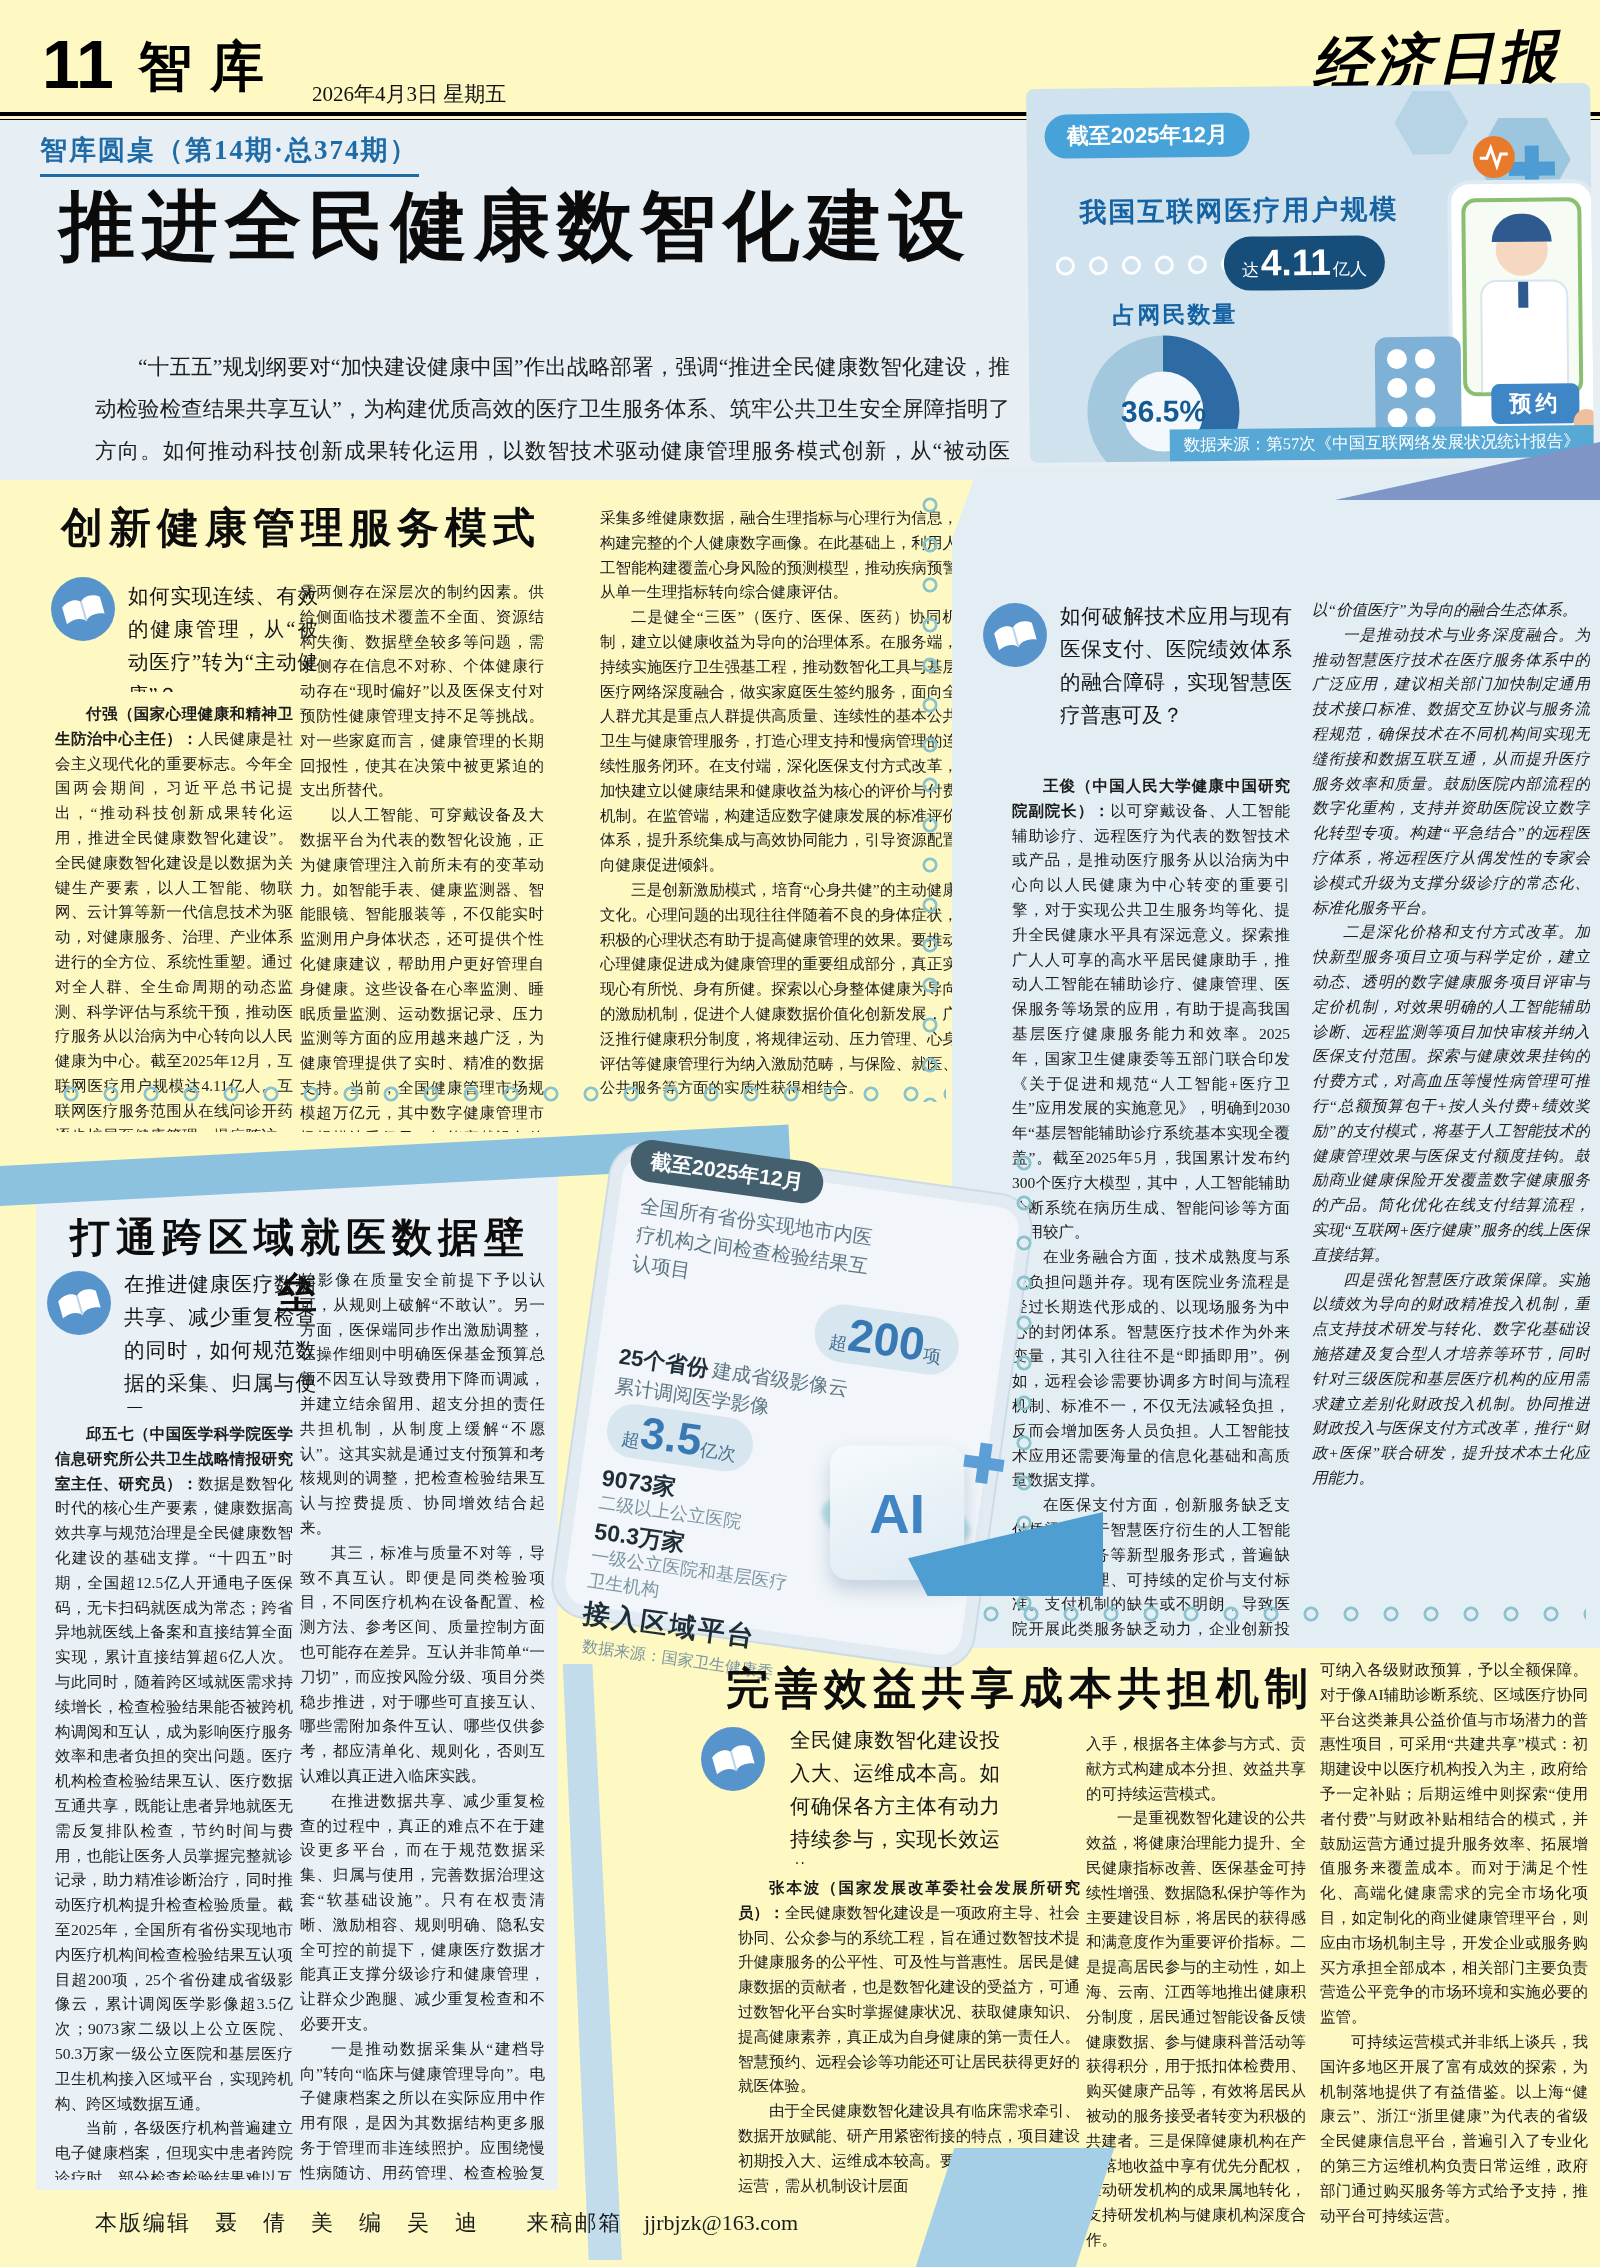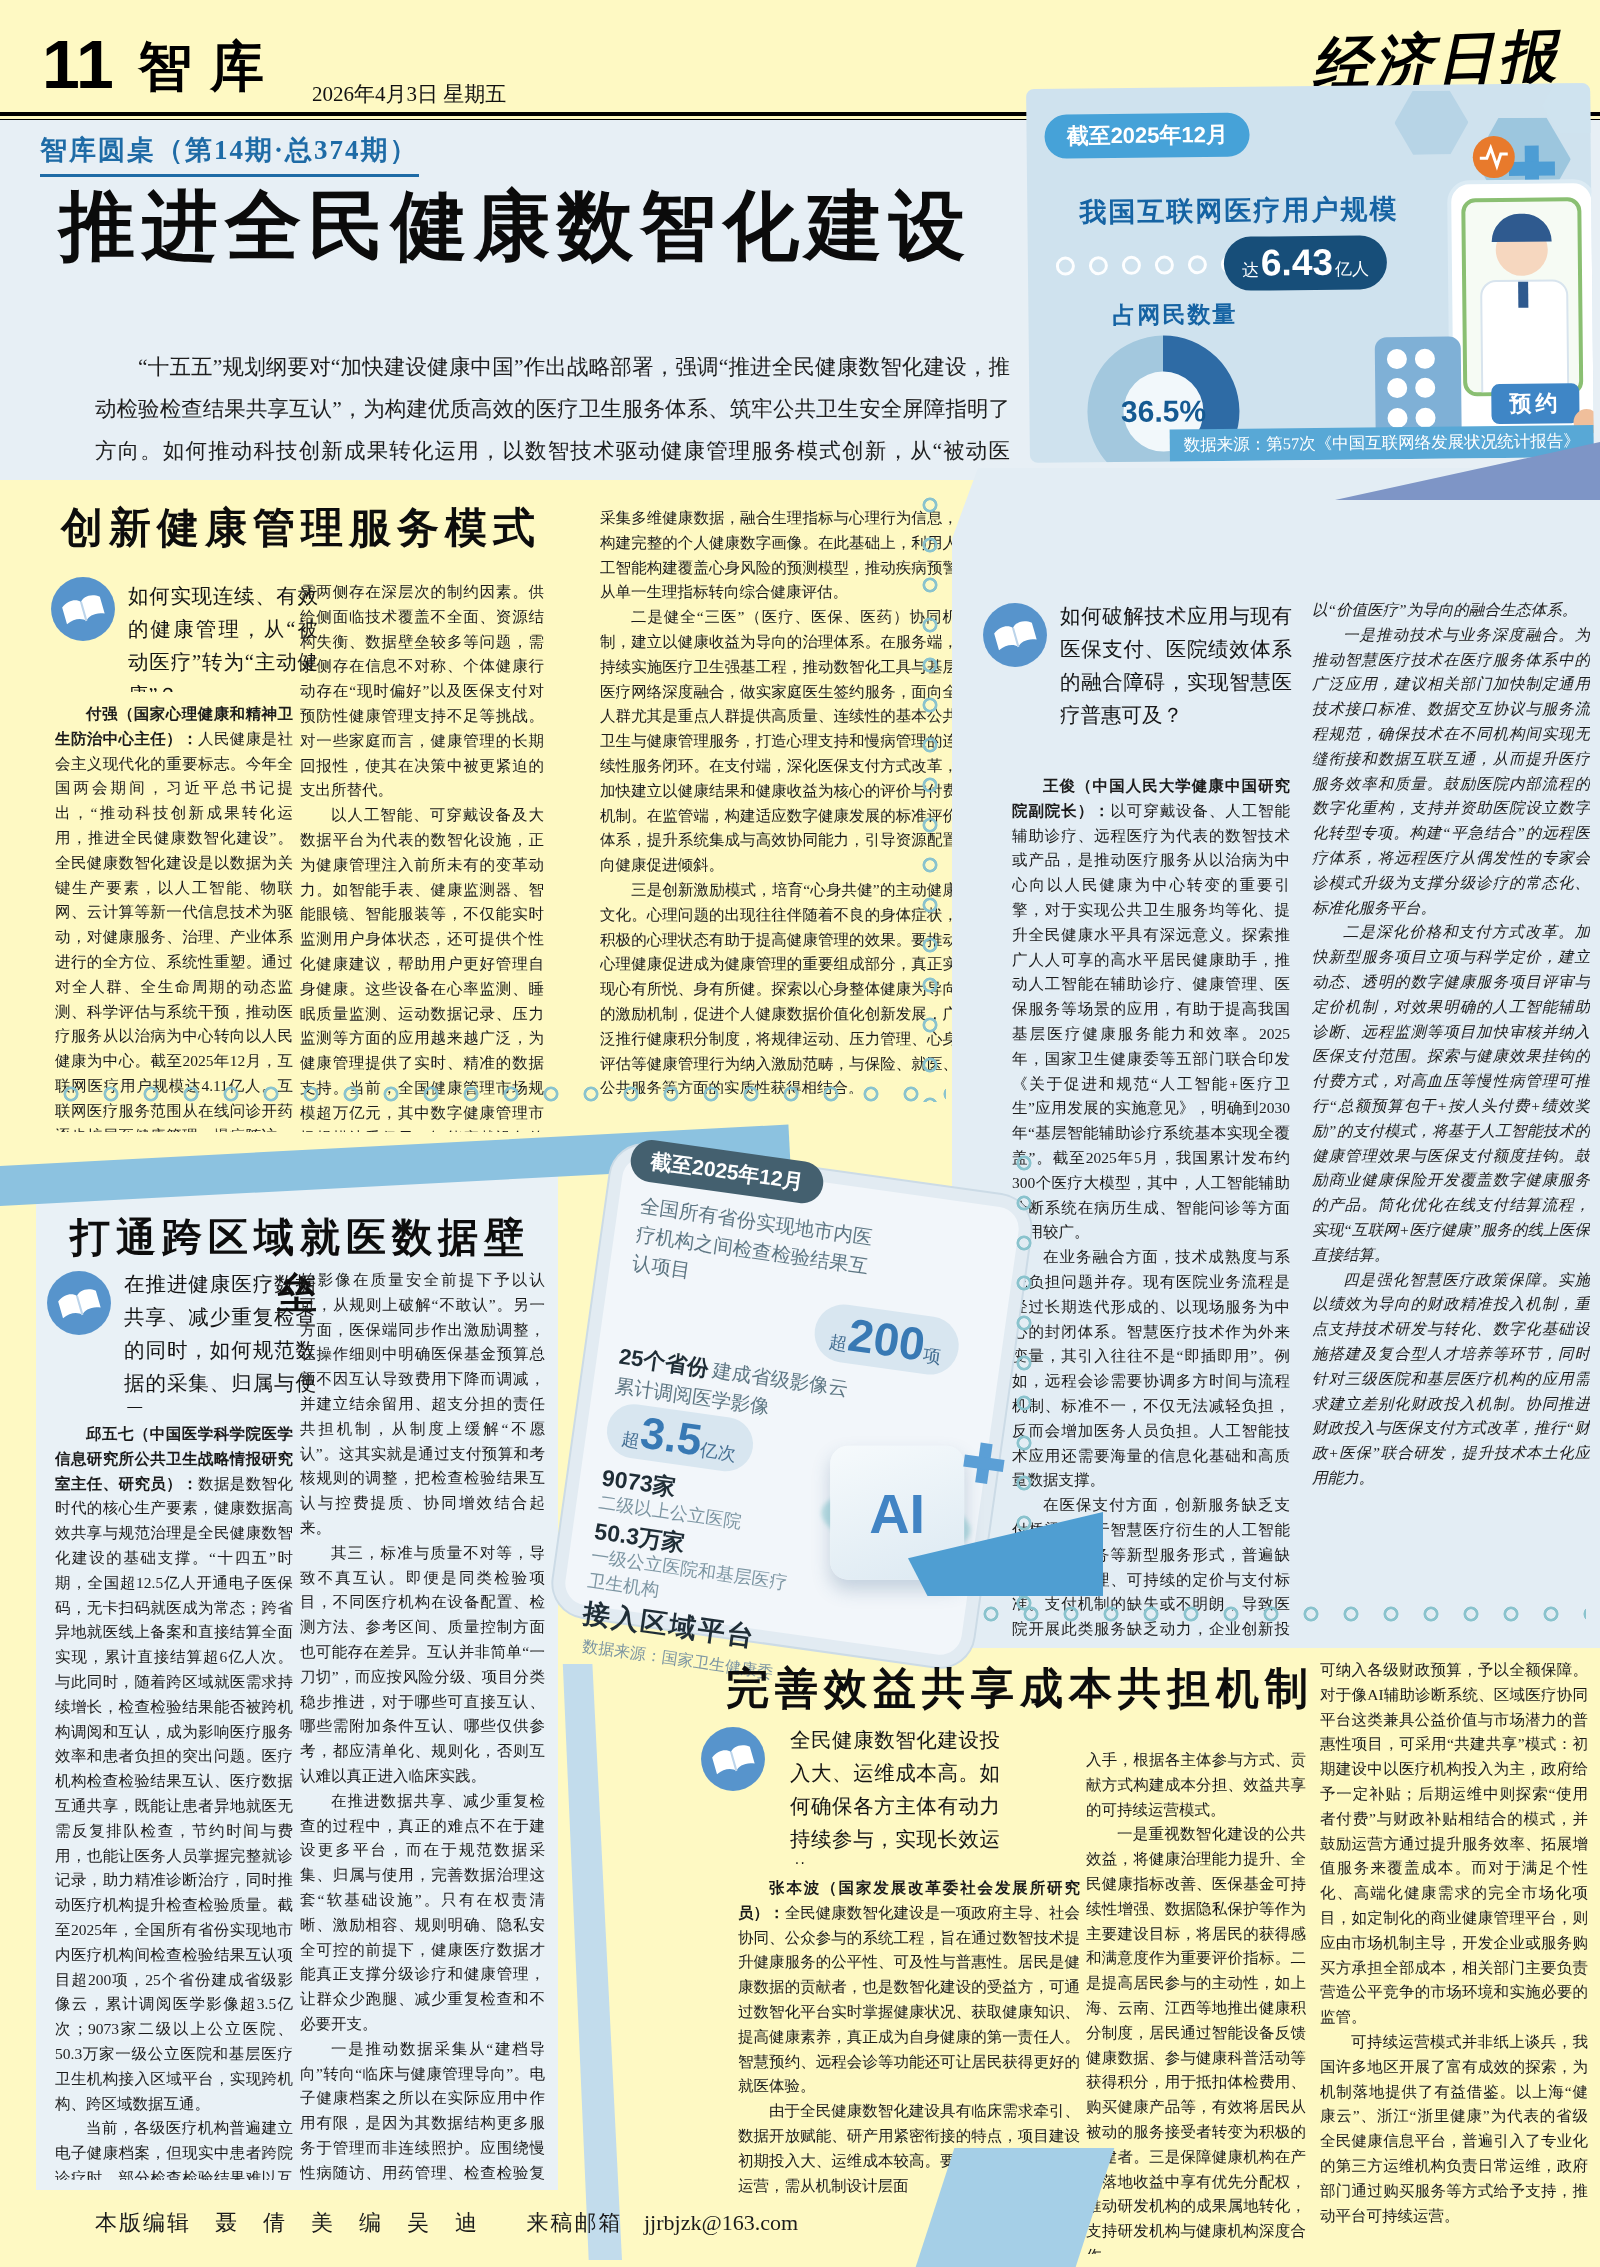--- a/index.html
+++ b/index.html
@@ -82,21 +82,21 @@
     <div class="abs ringrow" style="left:28px;top:168px;">
       <div class="ring"></div>
         <div class="ring"></div>
         <div class="ring"></div>
         <div class="ring"></div>
         <div class="ring"></div>
         <div class="ring"></div>
     </div>
     <div class="abs navy-pill" style="left:196px;top:150px;">
       <span style="font-size:17px;">达</span>
-      <span style="font-size:37px;font-weight:bold;margin:0 2px;">6.43</span>
+      <span style="font-size:37px;font-weight:bold;margin:0 2px;">4.11</span>
       <span style="font-size:17px;">亿人</span>
     </div>
     <div class="abs it-head" style="left:84px;top:212px;font-size:23px;">占网民数量</div>
 
     <div class="abs donut" style="left:58px;top:248px;width:152px;height:152px;">
       <div class="hole">
           <span>36.5%</span>
         </div>
     </div>
 
@@ -256,21 +256,21 @@
           <line x1="32" y1="25" x2="32" y2="44" stroke="#bcd4ea" stroke-width="2"></line>
         </g>
       </svg>
   </div>
   <div class="abs question" style="left:790px;top:1724px;width:210px;height:140px;overflow:hidden;">全民健康数智化建设投入大、运维成本高。如何确保各方主体有动力持续参与，实现长效运营？</div>
   <div class="abs col" style="left:738px;top:1876px;width:342px;height:378px;">
     <p><b class="spk">张本波（国家发展改革委社会发展所研究员）：</b><span>全民健康数智化建设是一项政府主导、社会协同、公众参与的系统工程，旨在通过数智技术提升健康服务的公平性、可及性与普惠性。居民是健康数据的贡献者，也是数智化建设的受益方，可通过数智化平台实时掌握健康状况、获取健康知识、提高健康素养，真正成为自身健康的第一责任人。智慧预约、远程会诊等功能还可让居民获得更好的就医体验。</span></p>
     <p>由于全民健康数智化建设具有临床需求牵引、数据开放赋能、研产用紧密衔接的特点，项目建设初期投入大、运维成本较高。要实现规模化长效化运营，需从机制设计层面</p>
   </div>
   <div class="abs col" style="left:1086px;top:1732px;width:220px;height:522px;">
-    <p style="text-indent:0;margin-top:16px;">入手，根据各主体参与方式、贡献方式构建成本分担、效益共享的可持续运营模式。</p>
+    <p style="text-indent:0;">入手，根据各主体参与方式、贡献方式构建成本分担、效益共享的可持续运营模式。</p>
     <p>一是重视数智化建设的公共效益，将健康治理能力提升、全民健康指标改善、医保基金可持续性增强、数据隐私保护等作为主要建设目标，将居民的获得感和满意度作为重要评价指标。二是提高居民参与的主动性，如上海、云南、江西等地推出健康积分制度，居民通过智能设备反馈健康数据、参与健康科普活动等获得积分，用于抵扣体检费用、购买健康产品等，有效将居民从被动的服务接受者转变为积极的共建者。三是保障健康机构在产品落地收益中享有优先分配权，推动研发机构的成果属地转化，支持研发机构与健康机构深度合作。</p>
     <p>此外，数智化建设成本结构复杂，需根据项目属性、受益范围进行界定的成本水平。科研机构和科技企业是重要的技术供给方，在专利技术成果转化、数字行业开发、平台建设运营等方面都具有独特优势。</p>
   </div>
   <div class="abs col" style="left:1320px;top:1658px;width:268px;height:598px;">
     <p style="text-indent:0;">可纳入各级财政预算，予以全额保障。对于像AI辅助诊断系统、区域医疗协同平台这类兼具公益价值与市场潜力的普惠性项目，可采用“共建共享”模式：初期建设中以医疗机构投入为主，政府给予一定补贴；后期运维中则探索“使用者付费”与财政补贴相结合的模式，并鼓励运营方通过提升服务效率、拓展增值服务来覆盖成本。而对于满足个性化、高端化健康需求的完全市场化项目，如定制化的商业健康管理平台，则应由市场机制主导，开发企业或服务购买方承担全部成本，相关部门主要负责营造公平竞争的市场环境和实施必要的监管。</p>
     <p>可持续运营模式并非纸上谈兵，我国许多地区开展了富有成效的探索，为机制落地提供了有益借鉴。以上海“健康云”、浙江“浙里健康”为代表的省级全民健康信息平台，普遍引入了专业化的第三方运维机构负责日常运维，政府部门通过购买服务等方式给予支持，推动平台可持续运营。</p>
   </div>
 
   <div class="abs" style="left:935px;top:2148px;width:160px;height:119px;background:#a5cfe7;transform:skewX(-18deg);"></div>
   <div class="abs footer" style="left:95px;top:2208px;">

